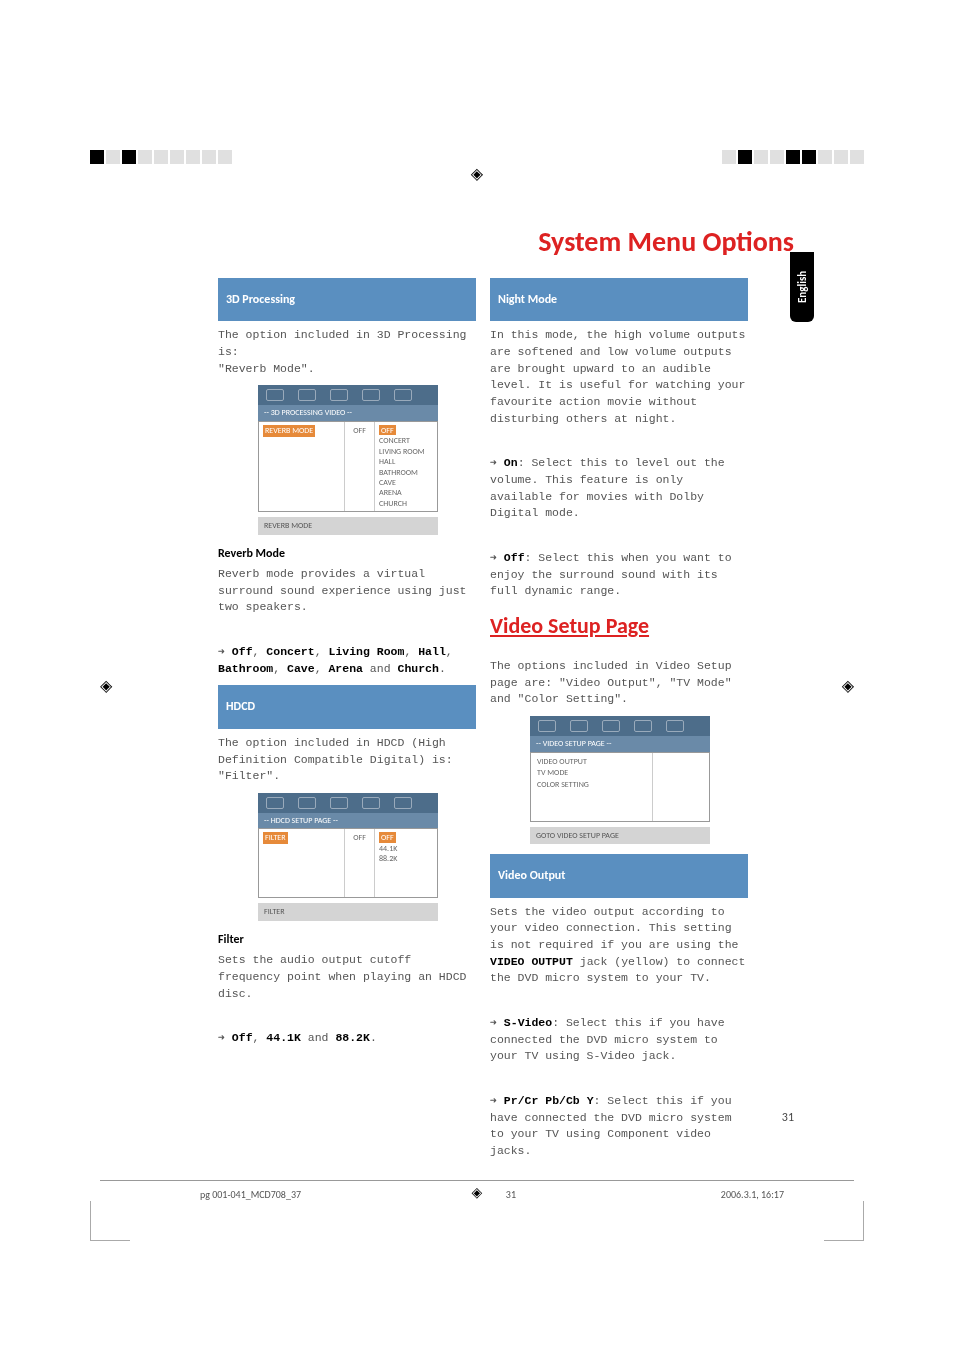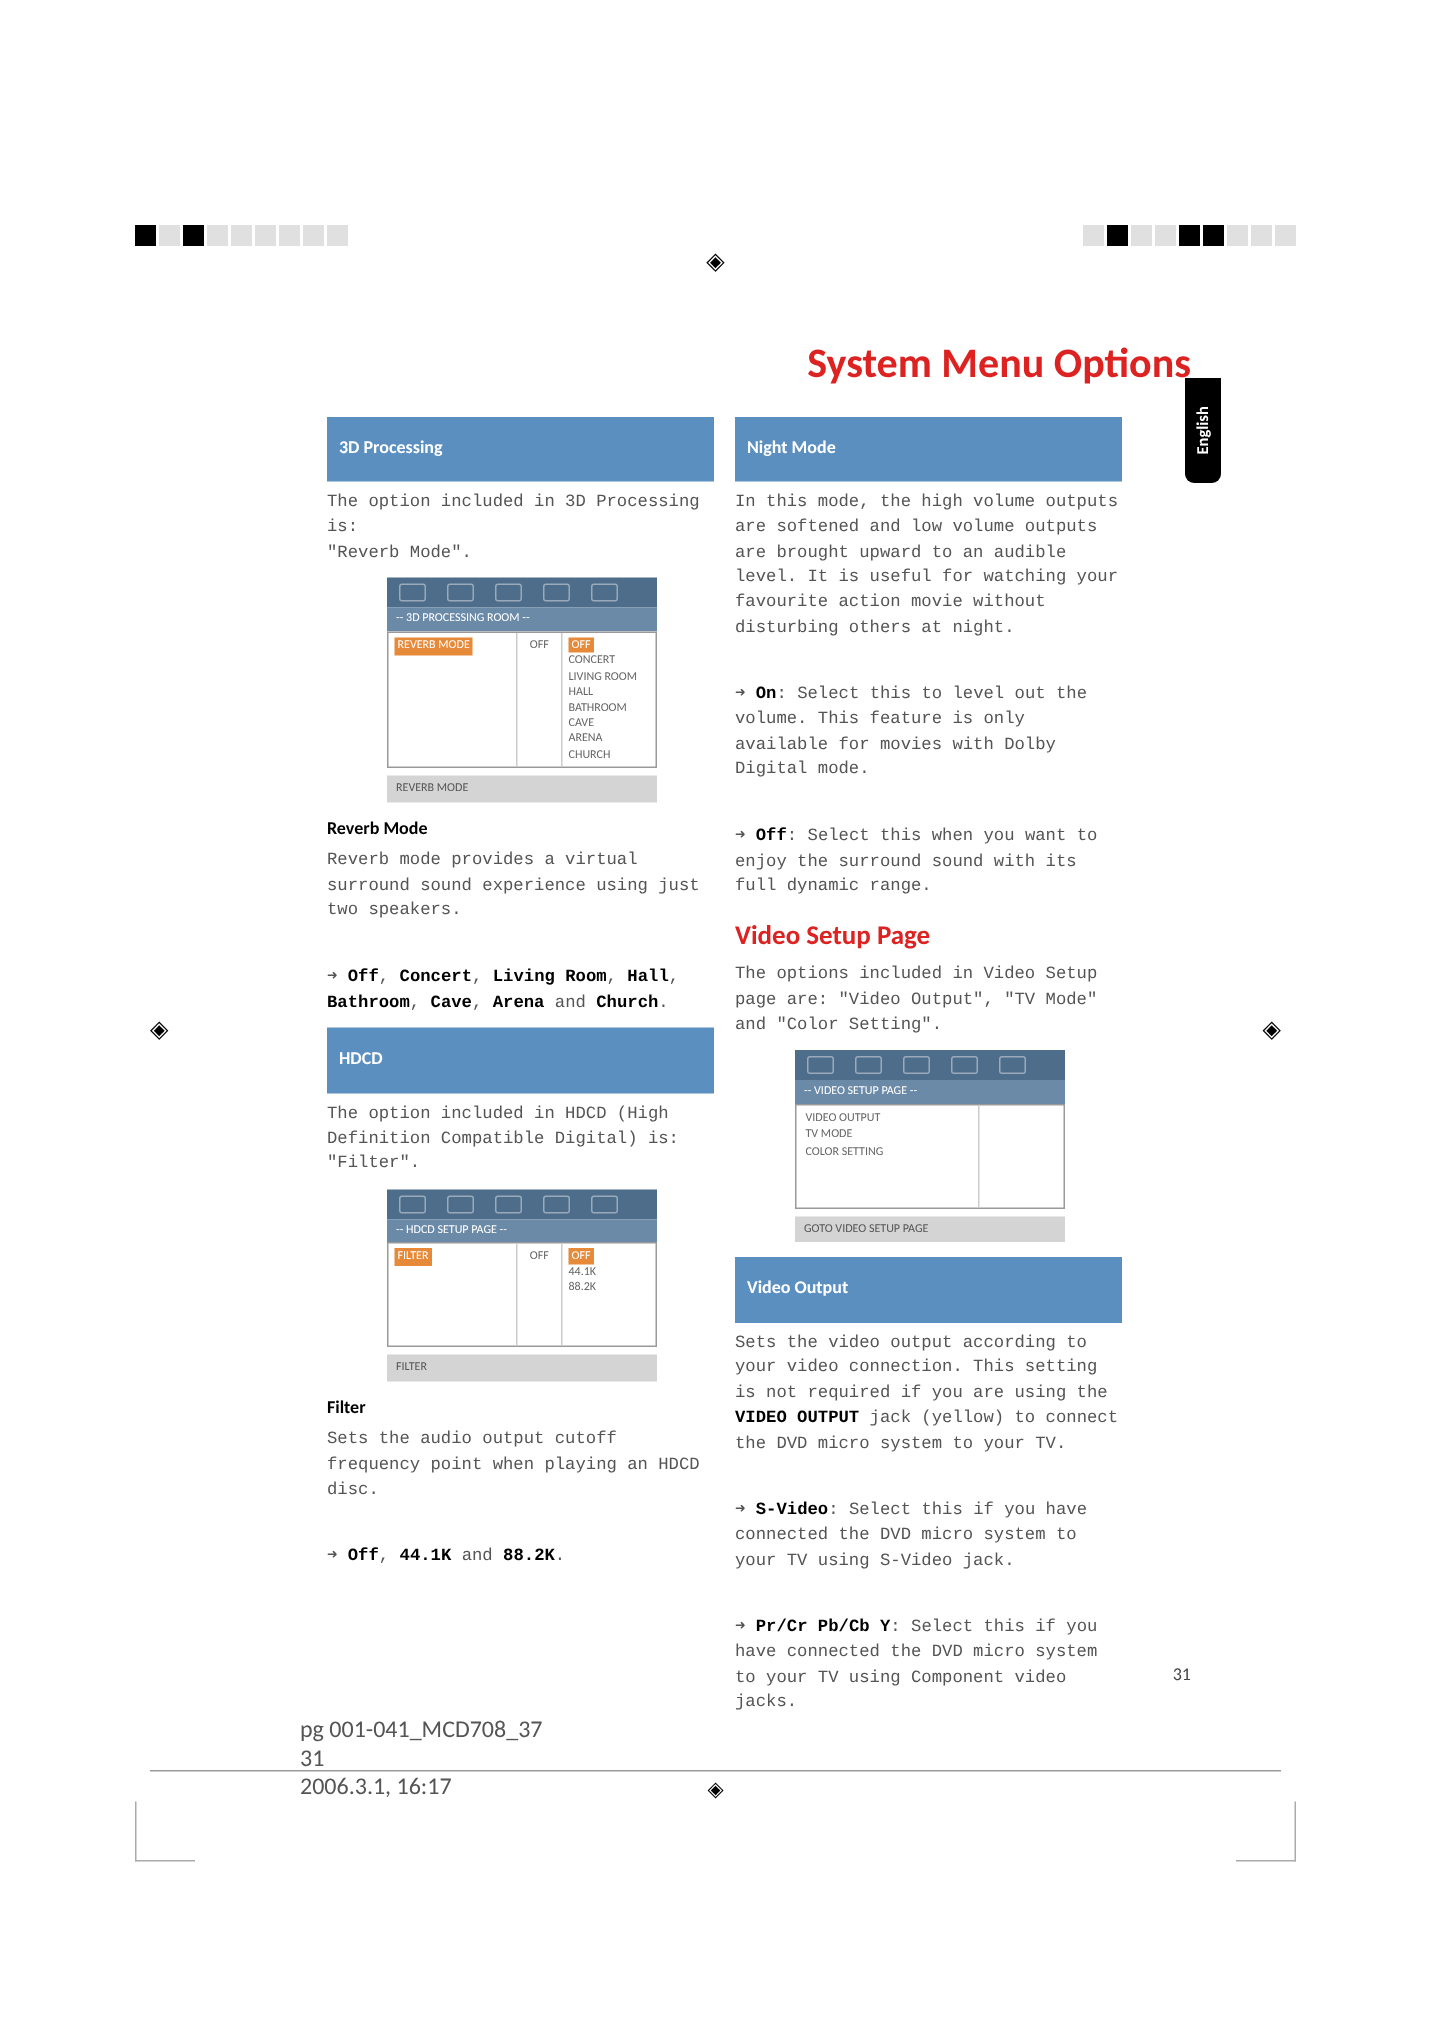--- a/index.html
+++ b/index.html
@@ -22,42 +22,42 @@
 
   .lang-tab { position: absolute; right: 140px; top: 252px; width: 24px; height: 70px; background: #000; border-radius: 6px 6px 0 0; color: #fff; writing-mode: vertical-rl; transform: rotate(180deg); display: flex; align-items: center; justify-content: center; font-size: 11px; font-weight: bold; }
 
   .col { position: absolute; width: 258px; font-size: 11.5px; line-height: 1.45; color: #444; }
   .col-left { left: 218px; top: 278px; }
   .col-right { left: 490px; top: 278px; }
 
   .section-bar { background: #5a8fc0; color: #fff; font-weight: bold; padding: 13px 8px; font-size: 12px; margin-bottom: 6px; }
   .para { margin-bottom: 8px; color: #555; font-family: Liberation Mono, monospace; }
   .subhead { font-weight: bold; color: #000; margin-bottom: 4px; font-size: 12px; }
-  .h2red { color: #d22; font-size: 18px; font-weight: bold; margin: 10px 0 6px; }
+  .h2red { color: #d22; font-size: 22px; font-weight: bold; margin: 10px 0 16px; text-decoration: underline; }
   .arrow-line { margin-left: 0; margin-top: 28px; }
   .arrow { font-weight: bold; }
   strong { font-weight: bold; color: #000; }
 
   
   .mini { width: 180px; margin: 8px 0 10px 40px; font-size: 8px; }
   .mini-iconrow { background: #4d6d8a; display: flex; gap: 14px; padding: 4px 8px; }
   .mini-icon { width: 18px; height: 12px; border: 1px solid #9ab; border-radius: 2px; }
   .mini-titlebar { background: #6a8aa8; color: #fff; padding: 2px 6px; font-size: 8px; }
   .mini-body { background: #fff; border: 1px solid #999; display: flex; min-height: 70px; }
   .mini-left { flex: 1; padding: 3px 4px; border-right: 1px solid #ccc; }
   .mini-mid { width: 30px; padding: 3px 4px; text-align: center; border-right: 1px solid #ccc; color: #666; }
   .mini-right { width: 62px; padding: 3px 4px; }
   .mini-left .hl, .mini-right .hl { background: #e68a3a; color: #fff; padding: 0 2px; display: inline-block; }
   .mini-footer { background: #d4d4d4; color: #555; padding: 3px 6px; font-size: 8px; margin-top: 5px; }
   .mini-list { line-height: 1.3; color: #666; }
   .mini-list-left div { color: #666; padding: 0 2px; }
 
   .page-num { position: absolute; right: 160px; top: 1110px; font-size: 12px; color: #444; }
   .footer-line { position: absolute; bottom: 170px; left: 100px; right: 100px; border-top: 1px solid #999; }
-  .footer-text { position: absolute; bottom: 150px; left: 0; right: 0; display: flex; justify-content: space-between; padding: 0 170px 0 200px; font-size: 16px; color: #555; flex-direction: column; }
+  .footer-text { position: absolute; bottom: 150px; left: 0; right: 0; display: flex; justify-content: space-between; padding: 0 170px 0 200px; font-size: 10px; color: #555; }
   .footer-reg { position: absolute; bottom: 150px; left: 50%; transform: translateX(-50%); font-size: 14px; }
 
   .side-reg { position: absolute; top: 50%; font-size: 16px; }
   .side-reg.left { left: 100px; }
   .side-reg.right { right: 100px; }
 
   .corner { position: absolute; width: 60px; height: 60px; }
   .corner::before, .corner::after { content: ""; position: absolute; background: #aaa; }
   .corner.bl { bottom: 110px; left: 90px; } .corner.br { bottom: 110px; right: 90px; }
   .corner.bl::before { left: 0; bottom: 0; width: 1px; height: 40px; }
@@ -111,21 +111,21 @@
   </p>
 
   <div class="mini">
     <div class="mini-iconrow">
       <div class="mini-icon"></div>
       <div class="mini-icon"></div>
       <div class="mini-icon"></div>
       <div class="mini-icon"></div>
       <div class="mini-icon"></div>
     </div>
-    <div class="mini-titlebar">-- 3D PROCESSING ROOM --</div>
+    <div class="mini-titlebar">-- 3D PROCESSING VIDEO --</div>
     <div class="mini-body">
       <div class="mini-left"><span class="hl">REVERB MODE</span></div>
       <div class="mini-mid">OFF</div>
       <div class="mini-right mini-list">
         <div class="hl">OFF</div>
         <div>CONCERT</div>
         <div>LIVING ROOM</div>
         <div>HALL</div>
         <div>BATHROOM</div>
         <div>CAVE</div>

